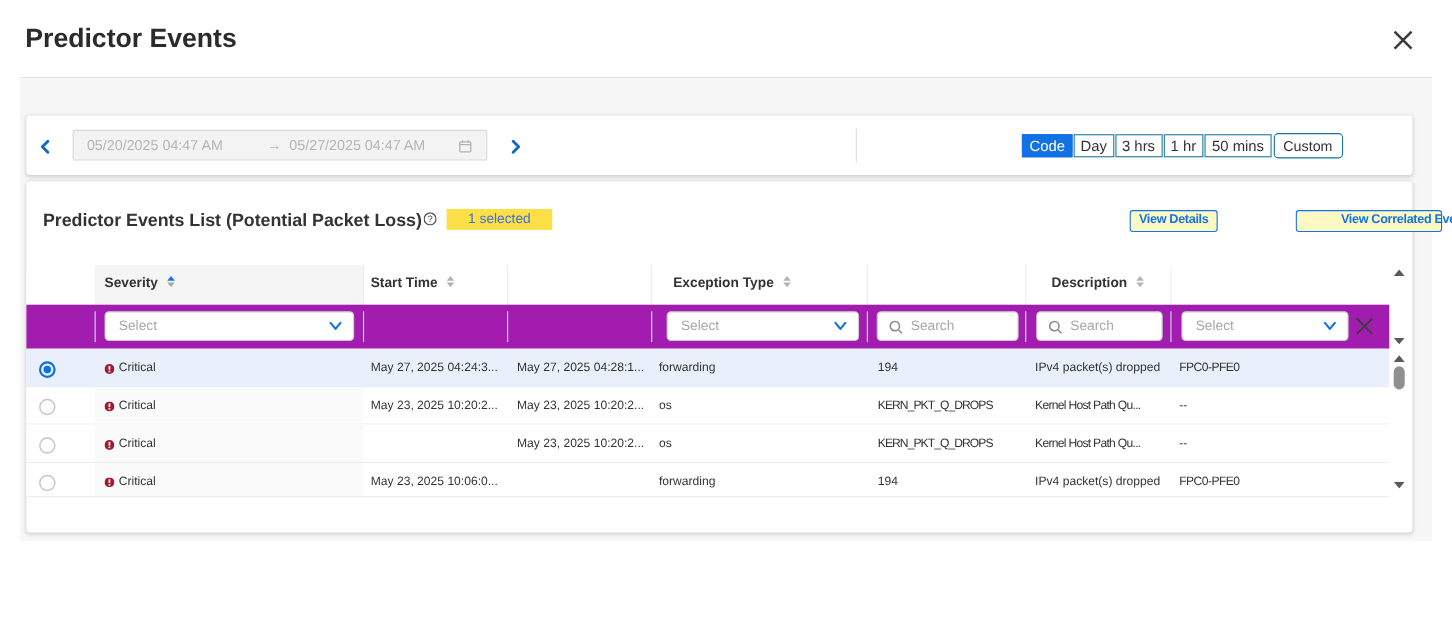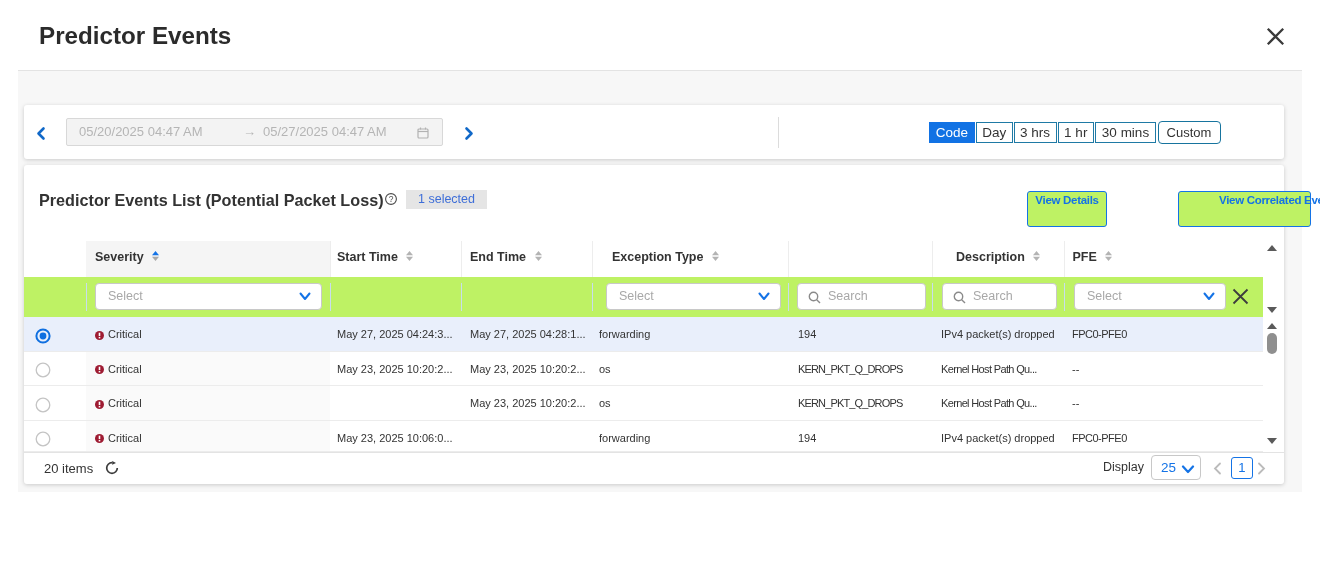--- a/index.html
+++ b/index.html
@@ -1,20 +1,20 @@
 <!DOCTYPE html>
 <html><head>
 <meta charset="utf-8">
 <style>
   * { margin:0; padding:0; box-sizing:border-box; }
   html,body { width:1320px; height:568px; background:#fff; font-family:"Liberation Sans", sans-serif; overflow:hidden; }
   .abs { position:absolute; }
   #page { position:relative; width:1320px; height:568px; }
 
-  #title { left:23px; top:22px; font-size:24.2px; font-weight:bold; color:#2b2b2b;margin-left:16px; }
+  #title { left:23px; top:22px; font-size:24.2px; font-weight:bold; color:#2b2b2b; }
   #closex { left:1265.5px; top:27px; }
   #divider { left:18px; top:70px; width:1284px; height:1px; background:#e3e3e3; }
   #graybody { left:18px; top:71px; width:1284px; height:421px; background:#f7f7f7; }
 
   .card { position:absolute; background:#fff; border-radius:3px; box-shadow:0 1px 4px rgba(0,0,0,0.18); }
   #toolbar { left:6px; top:34px; width:1260px; height:54px; }
   #tablecard { left:6px; top:94px; width:1260px; height:319px; }
 
   
   #datebox { left:42px; top:13px; width:377px; height:28px; background:#f3f3f3; border:1px solid #d8d8d8; border-radius:2px; color:#b5b5b5; font-size:13px; line-height:26px; }
@@ -22,31 +22,31 @@
   #datebox .arr { position:absolute; left:176px; }
   #datebox .d2 { position:absolute; left:196px; }
   #tsep { left:754px; top:12px; width:1px; height:31px; background:#dcdcdc; }
   .seg { position:absolute; top:17px; height:21px; border:1px solid #1f7aa5; background:#fff; color:#333; font-size:13.5px; text-align:center; line-height:19px; }
   .segsel { background:#1172e4; color:#fff; border-color:#1172e4; }
   #custom { position:absolute; top:16px; height:23px; border:1px solid #17749e; border-radius:4px; background:#fff; color:#333; font-size:13px; text-align:center; line-height:21px; }
 
   
   #cardtitle { left:15px; top:25.5px; font-size:16.2px; font-weight:bold; color:#333; }
   #helpicon { left:361px; top:28px; }
-  #selbadge { left:382px; top:24.6px; width:81px; height:19px; background:#e5e5e5; color:#3e6ed8; font-size:12.5px; text-align:center; line-height:19px; }
-  .bluebtn { position:absolute; top:26px; height:36px; border:1.5px solid #1473e6; border-radius:3px; background:#bef264; color:#1473e6; font-size:11.5px; font-weight:bold; text-align:center; line-height:17px; letter-spacing:-0.3px; white-space:nowrap; }
+  #selbadge { left:382px; top:24.6px; width:96px; height:19px; background:#fde047; color:#3e6ed8; font-size:12.5px; text-align:center; line-height:19px; }
+  .bluebtn { position:absolute; top:26px; height:20px; border:1.5px solid #1473e6; border-radius:3px; background:#fef9c3; color:#1473e6; font-size:11.5px; font-weight:bold; text-align:center; line-height:17px; letter-spacing:-0.3px; white-space:nowrap; }
   #btn-vd { left:1003px; width:80px; }
   #btn-vce { left:1154px; width:133px;padding-left:40px; }
 
   
   #grid { left:0; top:76px; width:1260px; }
   .hcell { position:absolute; top:0; height:36px; font-size:12.5px; font-weight:bold; color:#333; line-height:32px; white-space:nowrap; }
   #hdr { position:absolute; left:0; top:0; width:1239px; height:36px; background:#fff; }
   #hdr .sorted { background:#f5f5f5; }
-  #filter { position:absolute; left:0; top:36px; width:1239px; height:40px; background:#bef264; }
+  #filter { position:absolute; left:0; top:36px; width:1239px; height:40px; background:#a21caf; }
   .fsep { position:absolute; top:6px; width:1px; height:28px; background:#c8dded; }
   .fbox { position:absolute; top:6px; height:27px; background:#fff; border:1px solid #c8c8c8; border-radius:4px; color:#a8a8a8; font-size:12.5px; line-height:25px; }
   .rows { position:absolute; left:0; width:1239px; height:34.5px; background:#fff; border-bottom:1px solid #ececec; }
   .rowsel { background:#e9effb; }
   .sevtint { position:absolute; left:62px; top:0; width:244px; height:100%; background:#fafafa; }
   .cell { position:absolute; top:0; height:34px; font-size:11px; color:#333; line-height:34px; white-space:nowrap; }
   .crit { position:absolute; left:71px; top:13.5px; }
   .radio { position:absolute; left:5.5px; top:5.5px; }
 
   
@@ -86,21 +86,21 @@
           </svg>
       </div>
       <svg class="abs" style="left:439px; top:21px;" width="12" height="15" viewBox="0 0 12 15">
           <path d="M3.5 2.5 L8.5 7.5 L3.5 12.5" stroke="#1068c8" stroke-width="2.6" fill="none" stroke-linecap="round" stroke-linejoin="round"></path>
         </svg>
       <div class="abs" id="tsep"></div>
       <div class="seg segsel" style="left:905px; width:46px;">Code</div>
       <div class="seg" style="left:952px; width:36.5px;">Day</div>
       <div class="seg" style="left:989.5px; width:43px;">3 hrs</div>
       <div class="seg" style="left:1033.5px; width:36.5px;">1 hr</div>
-      <div class="seg" style="left:1071px; width:61px;">30 mins</div>
+      <div class="seg" style="left:1071px; width:61px;">50 mins</div>
       <div id="custom" style="left:1133.5px; width:63px;">Custom</div>
     </div>
     <div class="card" id="tablecard">
       <div class="abs" id="cardtitle">Predictor Events List (Potential Packet Loss)</div>
       <div class="abs" id="helpicon">
         <svg width="12" height="12" viewBox="0 0 12 12">
             <circle cx="6" cy="6" r="5.4" fill="none" stroke="#4a4a4a" stroke-width="1.1"></circle>
             <text x="6" y="9" font-size="8.5" fill="#4a4a4a" text-anchor="middle" font-family="Liberation Sans">?</text>
           </svg>
       </div>
@@ -121,39 +121,27 @@
                 <path d="M3.5 0 L7 4.2 L0 4.2 Z" fill="#1473e6"></path>
                 <path d="M3.5 10 L7 5.8 L0 5.8 Z" fill="#a9a9a9"></path>
               </svg>
           </div>
           <div class="hcell" style="left:306px; width:131px; padding-left:7px;">Start Time
             <svg style="display:inline-block; margin-left:5px;" width="7" height="10" viewBox="0 0 7 10">
                 <path d="M3.5 0 L7 4.2 L0 4.2 Z" fill="#b3b3b3"></path>
                 <path d="M3.5 10 L7 5.8 L0 5.8 Z" fill="#b3b3b3"></path>
               </svg>
           </div>
-          <div class="hcell" style="left:437px; width:131px; padding-left:9px;">End Time
+          <div class="hcell" style="left:568px; width:196px; padding-left:20px;">Exception Type
             <svg style="display:inline-block; margin-left:5px;" width="7" height="10" viewBox="0 0 7 10">
                 <path d="M3.5 0 L7 4.2 L0 4.2 Z" fill="#b3b3b3"></path>
                 <path d="M3.5 10 L7 5.8 L0 5.8 Z" fill="#b3b3b3"></path>
               </svg>
           </div>
-          <div class="hcell" style="left:568px; width:196px; padding-left:20px;">Exception Type
-            <svg style="display:inline-block; margin-left:5px;" width="7" height="10" viewBox="0 0 7 10">
-                <path d="M3.5 0 L7 4.2 L0 4.2 Z" fill="#b3b3b3"></path>
-                <path d="M3.5 10 L7 5.8 L0 5.8 Z" fill="#b3b3b3"></path>
-              </svg>
-          </div>
           <div class="hcell" style="left:908px; width:134px; padding-left:24px;">Description
-            <svg style="display:inline-block; margin-left:5px;" width="7" height="10" viewBox="0 0 7 10">
-                <path d="M3.5 0 L7 4.2 L0 4.2 Z" fill="#b3b3b3"></path>
-                <path d="M3.5 10 L7 5.8 L0 5.8 Z" fill="#b3b3b3"></path>
-              </svg>
-          </div>
-          <div class="hcell" style="left:1040px; width:199px; padding-left:8.5px;">PFE
             <svg style="display:inline-block; margin-left:5px;" width="7" height="10" viewBox="0 0 7 10">
                 <path d="M3.5 0 L7 4.2 L0 4.2 Z" fill="#b3b3b3"></path>
                 <path d="M3.5 10 L7 5.8 L0 5.8 Z" fill="#b3b3b3"></path>
               </svg>
           </div>
         </div>
         <div id="filter">
           <div class="fsep" style="left:62px;"></div>
           <div class="fsep" style="left:306px;"></div>
           <div class="fsep" style="left:437px;"></div>
@@ -257,43 +245,20 @@
             </svg>
           <div class="cell" style="left:84px;">Critical</div>
           <div class="cell" style="left:313px;">May 23, 2025 10:06:0...</div>
           <div class="cell" style="left:575px;">forwarding</div>
           <div class="cell" style="left:774px;">194</div>
           <div class="cell" style="left:917px;">IPv4 packet(s) dropped</div>
           <div class="cell" style="left:1048px; letter-spacing:-0.5px;">FPC0-PFE0</div>
         </div>
       </div>
 
-      <div class="abs" id="cfoot">
-        <div id="items">20 items
-          <svg style="display:inline-block; vertical-align:-2px; margin-left:8px;" width="14" height="14" viewBox="0 0 14 14">
-              <path d="M12.3 7 A5.3 5.3 0 1 1 7 1.7" stroke="#3b3b3b" stroke-width="1.7" fill="none"></path>
-              <path d="M7 1.7 L11.6 1.7 L11.6 2.2" stroke="none" fill="none"></path>
-              <path d="M7.2 0 L11 1.9 L7.2 3.8 Z" fill="#3b3b3b"></path>
-            </svg>
-        </div>
-        <div id="display">Display</div>
-        <div id="psel">
-            <span>25</span>
-          <svg class="abs" style="left:29px; top:9px;" width="14" height="9" viewBox="0 0 14 9">
-              <path d="M2 1.5 L7 7 L12 1.5" stroke="#1473e6" stroke-width="2.2" fill="none" stroke-linecap="round" stroke-linejoin="round"></path>
-            </svg>
-        </div>
-        <svg class="abs" style="left:1189px; top:9px;" width="9" height="13" viewBox="0 0 9 13">
-            <path d="M7 1.5 L2 6.5 L7 11.5" stroke="#bbb" stroke-width="1.8" fill="none" stroke-linecap="round"></path>
-          </svg>
-        <div id="pgbox">1</div>
-        <svg class="abs" style="left:1232.5px; top:9px;" width="9" height="13" viewBox="0 0 9 13">
-            <path d="M2 1.5 L7 6.5 L2 11.5" stroke="#bbb" stroke-width="1.8" fill="none" stroke-linecap="round"></path>
-          </svg>
-      </div>
 
       <svg class="abs" style="left:1243px; top:80px;" width="10" height="6" viewBox="0 0 10 6">
           <path d="M5 0 L10 6 L0 6 Z" fill="#5a5a5a"></path>
         </svg>
       <svg class="abs" style="left:1243px; top:142px;" width="10" height="6" viewBox="0 0 10 6">
           <path d="M5 6 L10 0 L0 0 Z" fill="#5a5a5a"></path>
         </svg>
       <svg class="abs" style="left:1243px; top:158px;" width="10" height="6" viewBox="0 0 10 6">
           <path d="M5 0 L10 6 L0 6 Z" fill="#5a5a5a"></path>
         </svg>

